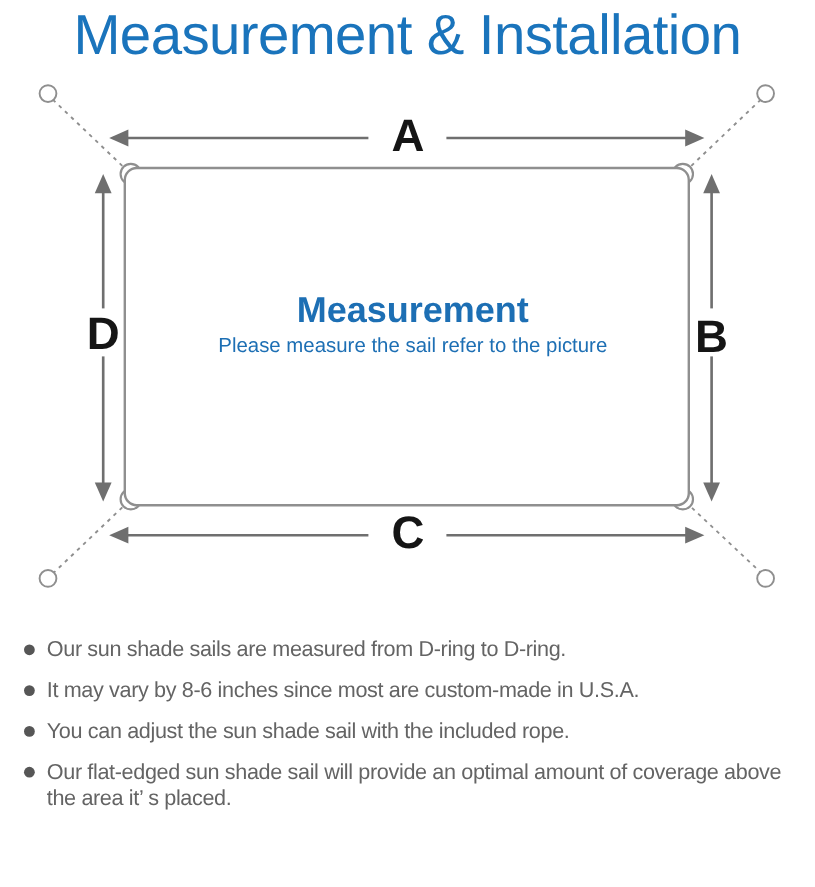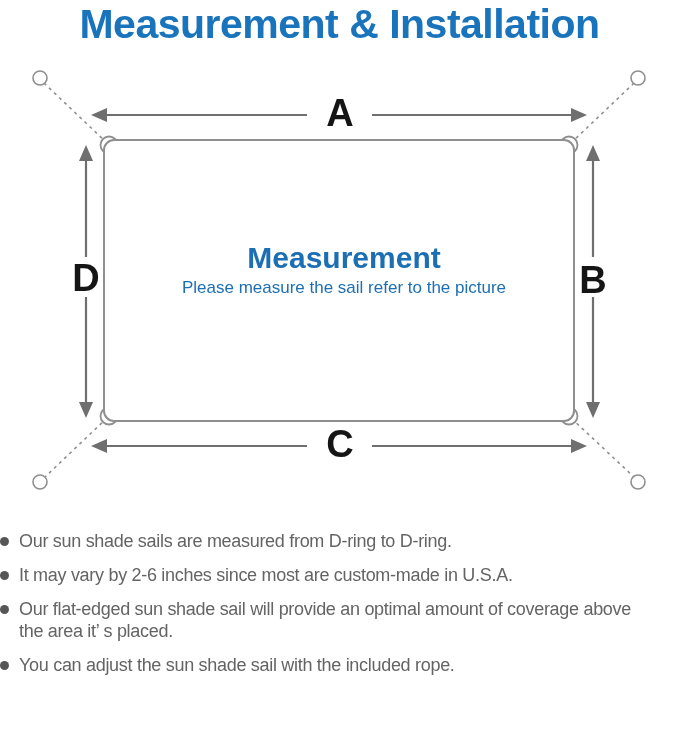--- a/index.html
+++ b/index.html
@@ -4,21 +4,21 @@
 <style>
   html, body { margin:0; padding:0; }
   body {
     width:679px; height:739px; background:#ffffff; overflow:hidden;
     font-family:"Liberation Sans", sans-serif;
   }
   .page { position:relative; width:679px; height:739px; background:#fff; }
 
   .title {
     margin:0; height:54px; padding-top:1px;
-    text-align:center; font-size:41px; font-weight:bold;
+    text-align:center; font-size:47px; font-weight:normal;
     letter-spacing:-0.5px; color:var(--accent);
   }
 
   svg.diagram { display:block; }
   .sail-outline { fill:#ffffff; stroke:var(--line); stroke-width:2; }
   .dashed { stroke:var(--line); stroke-width:1.6; stroke-dasharray:3 4; fill:none; }
   .anchor { fill:#ffffff; stroke:var(--line); stroke-width:1.6; }
   .dring  { fill:#ffffff; stroke:var(--line); stroke-width:1.8; }
   .arrow-line { stroke:var(--arrow); stroke-width:2.2; }
   .arrow-head { fill:var(--arrow); stroke:none; }
@@ -28,21 +28,21 @@
   }
   .center-title {
     font-family:"Liberation Sans", sans-serif; font-size:30px; font-weight:bold;
     fill:var(--accent2); text-anchor:middle;
   }
   .center-sub {
     font-family:"Liberation Sans", sans-serif; font-size:17px;
     fill:var(--accent2); text-anchor:middle;
   }
 
-  ul.notes { list-style:none; margin:10px 0 0 0; padding:0 4px 0 0; }
+  ul.notes { list-style:none; margin:10px 0 0 0; padding:0 4px 0 20px; }
   ul.notes li {
     display:flex; align-items:flex-start; gap:10px;
     margin-bottom:12px; color:var(--note);
     font-size:18px; line-height:22px; letter-spacing:-0.3px;
   }
   ul.notes .dot {
     flex:none; width:9px; height:9px; border-radius:50%;
     background:var(--note-dot); margin-top:7px;
   }
   ul.notes .note-text { white-space:nowrap; }
@@ -110,25 +110,25 @@
     <text class="center-sub" x="344" y="238">Please measure the sail refer to the picture</text>
   </svg>
 
   <ul class="notes" id="notes">
       <li>
         <span class="dot"></span>
         <span class="note-text">Our sun shade sails are measured from D-ring to D-ring.</span>
       </li>
       <li>
         <span class="dot"></span>
-        <span class="note-text">It may vary by 2-6 inches since most are custom-made in U.S.A.</span>
+        <span class="note-text">It may vary by 8-6 inches since most are custom-made in U.S.A.</span>
+      </li>
+      <li>
+        <span class="dot"></span>
+        <span class="note-text">You can adjust the sun shade sail with the included rope.</span>
       </li>
       <li>
         <span class="dot"></span>
         <span class="note-text">Our flat-edged sun shade sail will provide an optimal amount of coverage above<br>the area it’ s placed.</span>
-      </li>
-      <li>
-        <span class="dot"></span>
-        <span class="note-text">You can adjust the sun shade sail with the included rope.</span>
       </li>
     </ul>
 
 </div>
 
 </body></html>

